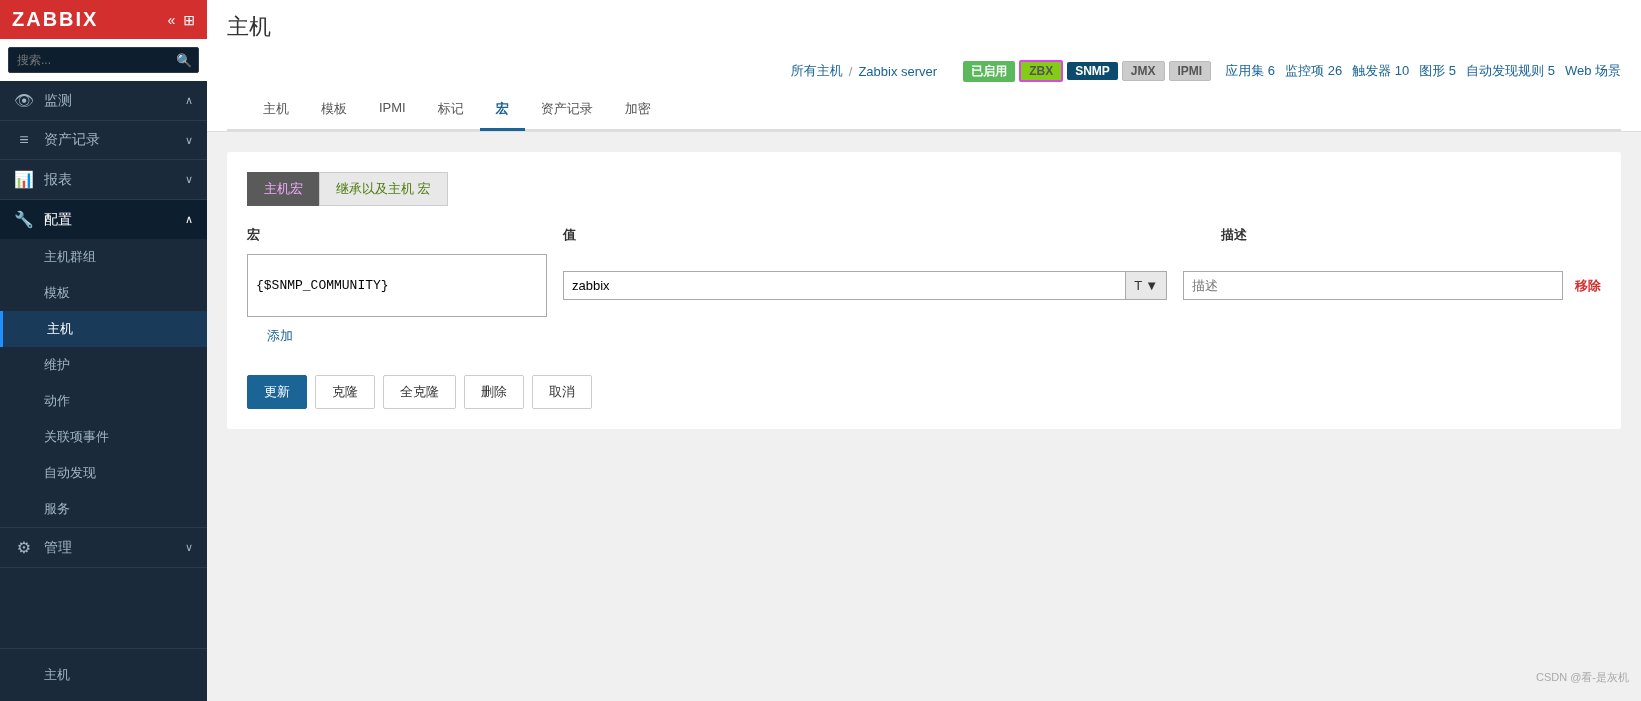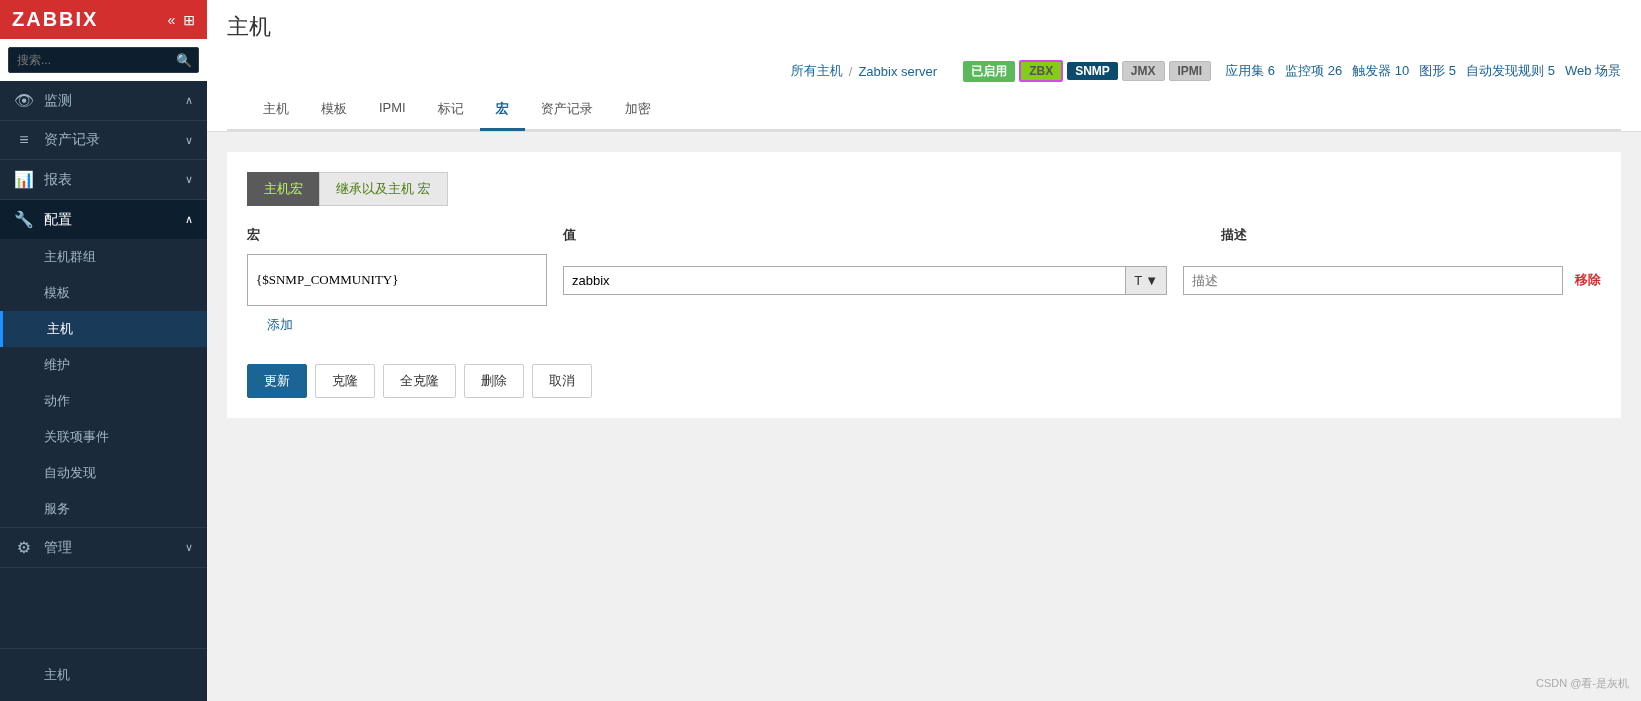--- a/index.html
+++ b/index.html
@@ -199,21 +199,21 @@
       padding: 7px 16px;
       cursor: pointer;
       font-size: 13px;
       border: 1px solid #ccc;
       background: #e8e8e8;
       color: #4d7c0f;
       margin-right: -1px;
     }
     .sub-tab.active {
       background: #5a5a5a;
-      color: #bef264;
+      color: #f0abfc;
       border-color: #5a5a5a;
     }
 
     
     .form-header {
       display: flex;
       gap: 0;
       font-size: 13px;
       color: #333;
       font-weight: bold;
@@ -225,24 +225,24 @@
     .form-header .col-desc { width: 380px; margin-left: 16px; }
 
     .form-row {
       display: flex;
       align-items: center;
       gap: 0;
       margin-bottom: 10px;
     }
     .form-row input.macro-input {
       width: 300px;
-      padding: 17px 8px;
+      padding: 23px 8px;
       border: 1px solid #aaa;
       font-size: 13px;
-      font-family: Liberation Serif, serif;
+      font-family: Liberation Mono, monospace;
       outline: none;
     }
     .value-wrap {
       display: flex;
       align-items: center;
       flex: 1;
       margin-left: 16px;
       border: 1px solid #aaa;
     }
     .value-wrap input.value-input {
@@ -319,21 +319,21 @@
     }
     .btn-danger {
       background: white;
       color: #333;
       border-color: #ccc;
     }
 
     
     .watermark {
       position: fixed;
-      bottom: 10px;
+      bottom: 16px;
       right: 12px;
       font-size: 11px;
       color: #aaa;
     }
 
     .sidebar-bottom {
       border-top: 1px solid #2a3a4a;
       padding: 8px 0;
     }
   </style>

